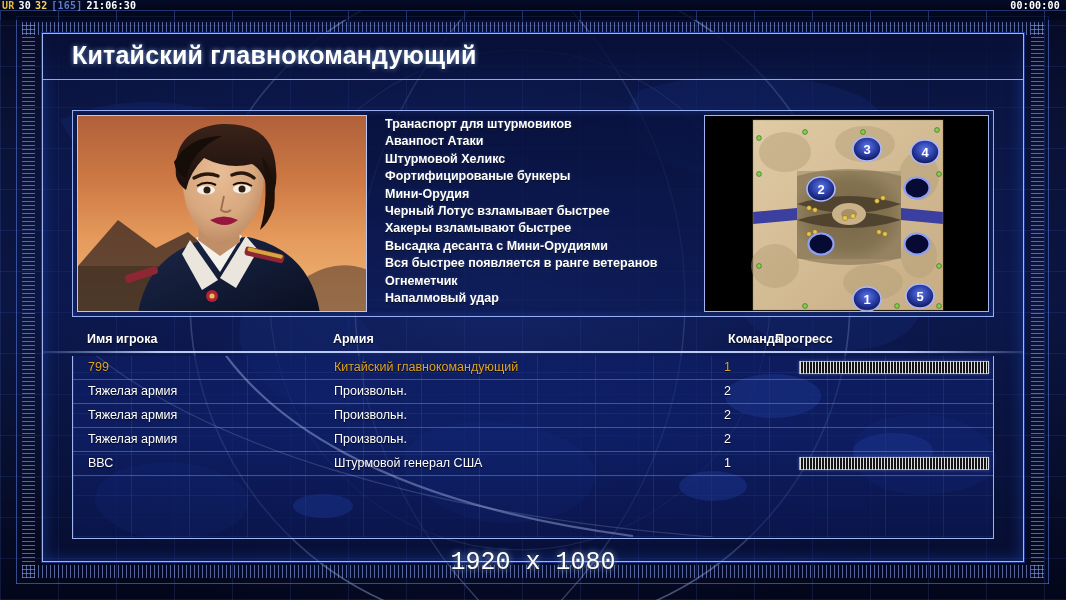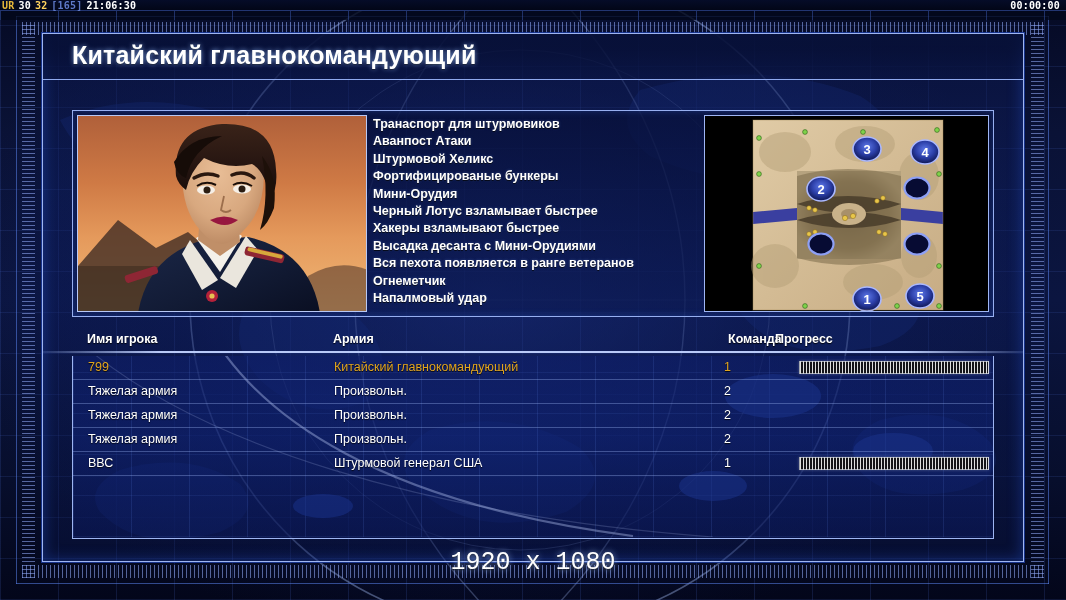--- a/index.html
+++ b/index.html
@@ -93,21 +93,21 @@
   }
 
   #portrait {
     position:absolute; left:4px; top:4px; width:290px; height:197px;
     border:1px solid #b8c8f6; overflow:hidden;
     background:#2d1b14;
   }
   #portrait svg { display:block; }
 
   #abilities {
-    position:absolute; left:300px; top:5px; width:320px;
+    position:absolute; left:312px; top:5px; width:320px;
   }
   .ability {
     font-size:12.5px; font-weight:bold; color:#ffffff; line-height:17.4px;
     white-space:nowrap;
     text-shadow:0 1px 1px rgba(0,0,0,.85), 0 0 3px rgba(120,160,255,.35);
   }
 
   #mapbox {
     position:absolute; right:4px; top:4px; width:285px; height:197px;
     border:1px solid #9fb6f5; background:#000000; overflow:hidden;
@@ -296,21 +296,21 @@
 
     <div id="abilities">
       <div class="ability">Транаспорт для штурмовиков</div>
       <div class="ability">Аванпост Атаки</div>
       <div class="ability">Штурмовой Хеликс</div>
       <div class="ability">Фортифицированые бункеры</div>
       <div class="ability">Мини-Орудия</div>
       <div class="ability">Черный Лотус взламывает быстрее</div>
       <div class="ability">Хакеры взламывают быстрее</div>
       <div class="ability">Высадка десанта с Мини-Орудиями</div>
-      <div class="ability">Вся пехота появляется в ранге ветеранов</div>
+      <div class="ability">Вся быстрее появляется в ранге ветеранов</div>
       <div class="ability">Огнеметчик</div>
       <div class="ability">Напалмовый удар</div>
     </div>
 
     <div id="mapbox">
       <svg width="285" height="197" viewBox="0 0 285 197">
         <defs>
           <linearGradient id="sand" x1="0" y1="0" x2="1" y2="1">
             <stop offset="0%" stop-color="#e0cba6"></stop>
             <stop offset="50%" stop-color="#d3bb94"></stop>

